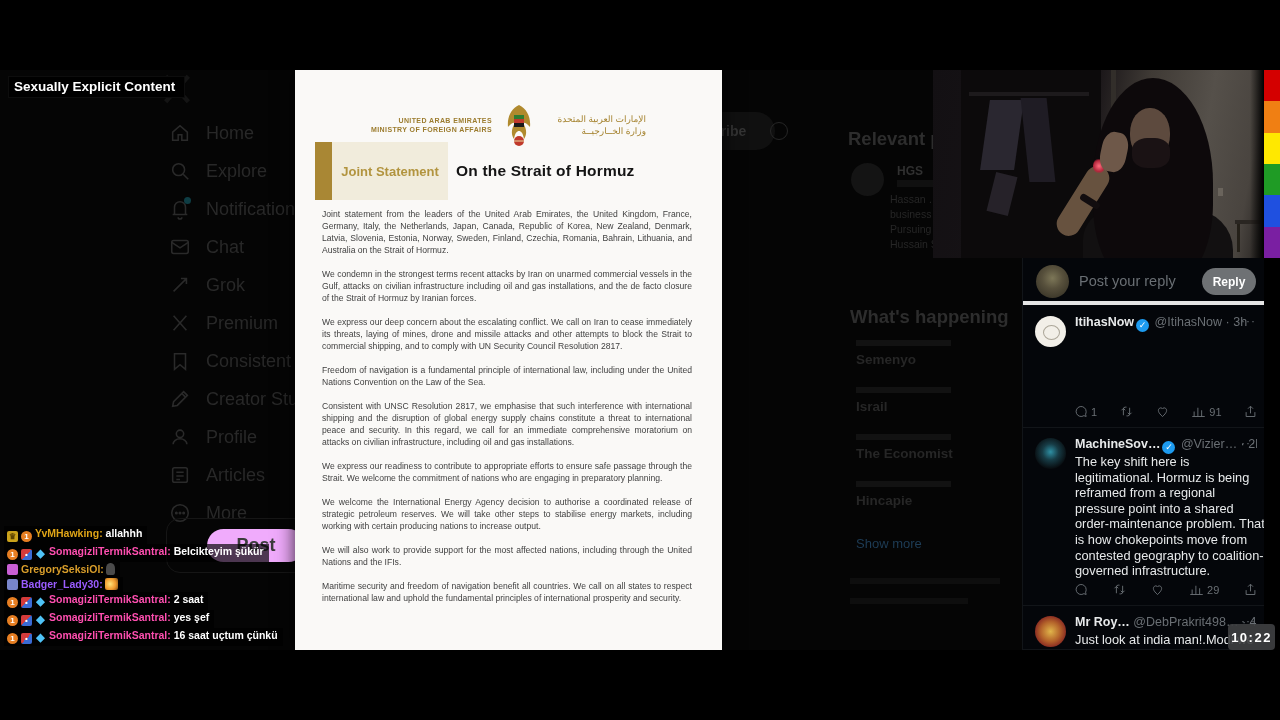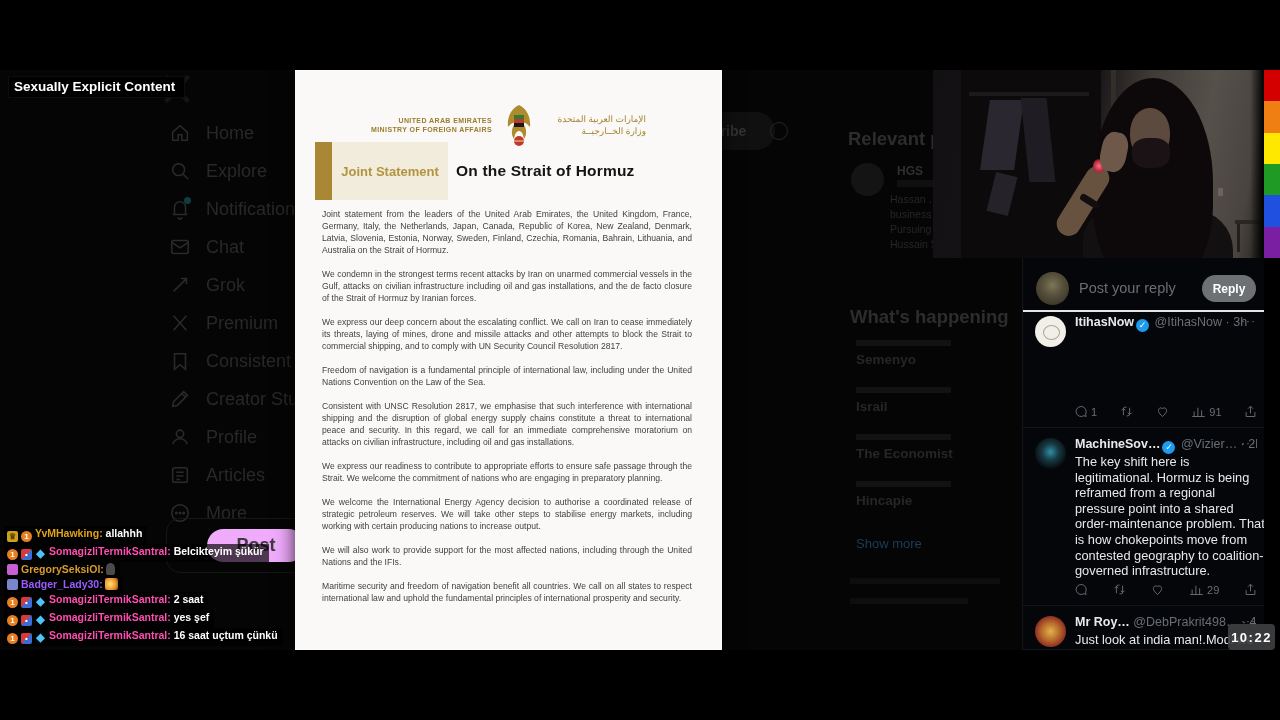--- a/index.html
+++ b/index.html
@@ -73,21 +73,21 @@
   .side-table:before { content:""; position:absolute; left:2px; top:0; width:3px; height:28px; background:#242019; }
   .outlet { position:absolute; left:285px; top:118px; width:5px; height:8px; background:#6a645c; }
   .cam-shadow-right { position:absolute; right:0; top:0; width:14px; height:188px; background:linear-gradient(90deg,transparent,#000); }
 
   
   .pride { position:absolute; left:1264px; top:70px; width:16px; height:188px; display:flex; flex-direction:column; }
   .pride div { flex:1; }
 
   
   .panel { position:absolute; left:1023px; top:258px; width:241px; height:392px; background:#04060a; overflow:hidden; }
-  .composer { position:absolute; left:0; top:7px; width:100%; height:47px; border-bottom:2px solid #e5e5e5; }
+  .composer { position:absolute; left:0; top:0; width:100%; height:47px; border-bottom:4px solid #e5e5e5; }
   .comp-avatar { position:absolute; left:13px; top:7px; width:33px; height:33px; border-radius:50%; background:radial-gradient(circle at 50% 40%, #7d7758 0%, #57503c 40%, #2e2a20 100%); }
   .comp-placeholder { position:absolute; left:56px; top:15px; font-size:14.5px; color:#6a6f74; }
   .reply-btn { position:absolute; right:8px; top:10px; width:54px; height:27px; border-radius:14px; background:#6e7174; color:#fff; font-weight:bold; font-size:12px; display:flex; align-items:center; justify-content:center; border:none; }
   .tweet { position:absolute; left:0; width:100%; border-bottom:1px solid #121519; }
   .tw-avatar { position:absolute; left:12px; top:10px; width:31px; height:31px; border-radius:50%; }
   .av-white { background:#f2efe8; }
   .av-white:after { content:""; position:absolute; left:8px; top:9px; width:15px; height:13px; border:1.5px solid #9a9484; border-radius:50%; opacity:.8; }
   .av-skull { background:radial-gradient(circle at 50% 45%, #2e8fa3 0%, #173c46 35%, #07090c 75%); }
   .av-crest { background:radial-gradient(circle at 50% 50%, #e0b44a 0%, #b3622a 45%, #7e1c20 80%); }
   .tw-head { position:absolute; left:52px; top:9px; width:182px; white-space:nowrap; overflow:hidden; font-size:12.5px; }

